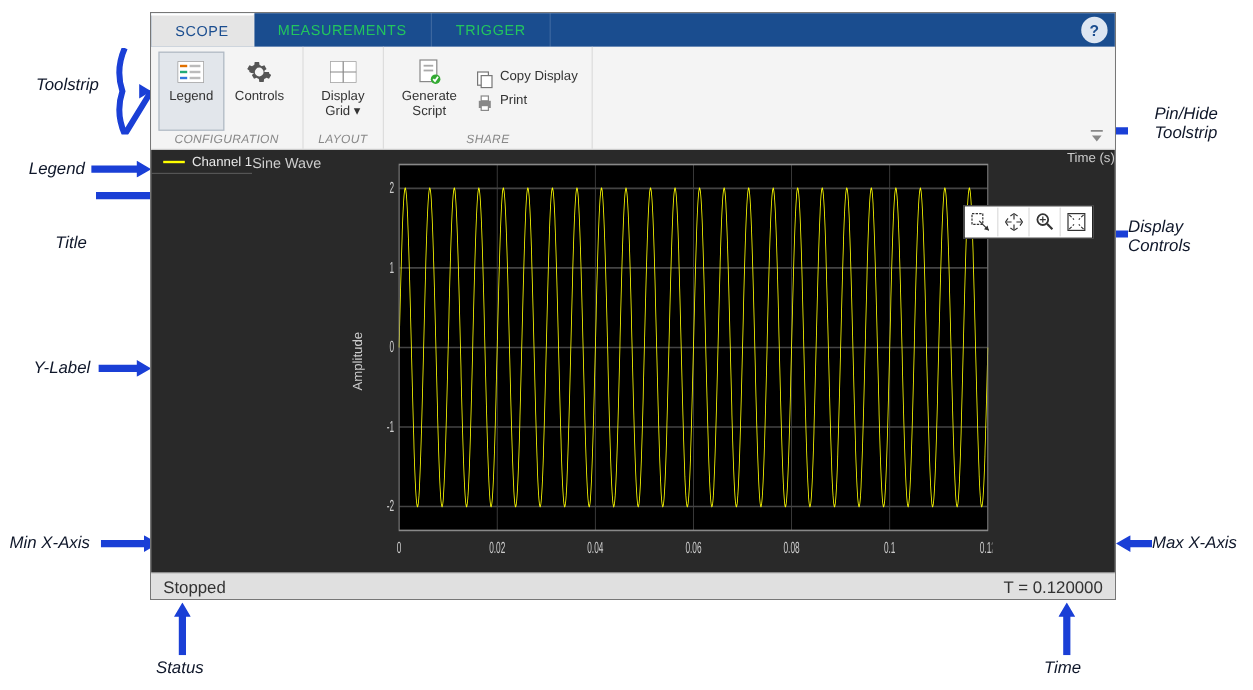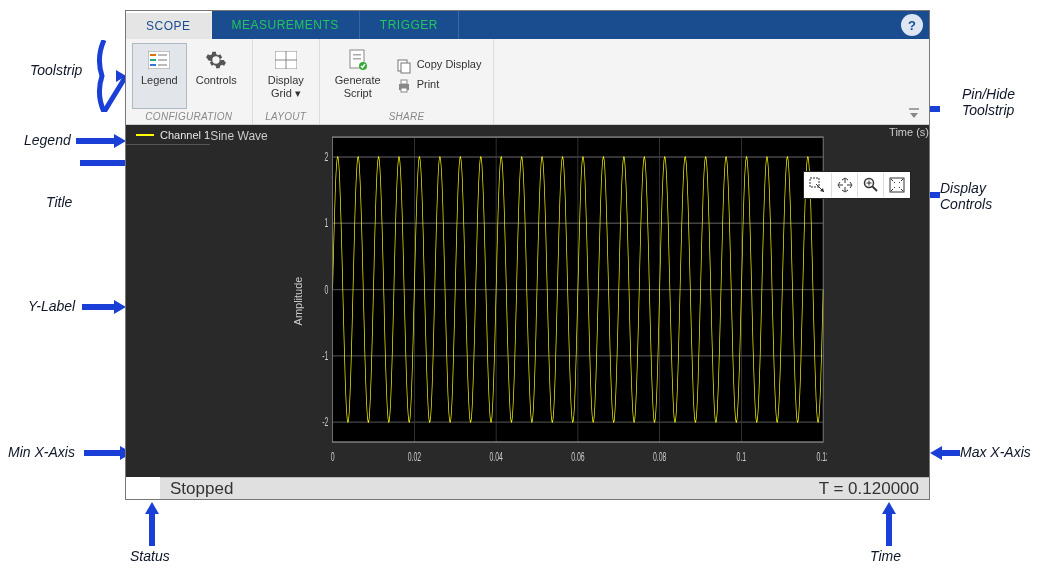--- a/index.html
+++ b/index.html
@@ -201,23 +201,22 @@
   .dc-btn:first-child { border-left: none; }
   
   .status-bar {
     height: 22px;
     background: #e0e0e0;
     border-top: 1px solid #bbb;
     display: flex;
     justify-content: space-between;
     align-items: center;
     padding: 0 10px;
-    font-size: 17px;
+    font-size: 14px;
     color: #333;
-    margin-left: 34px;
   }
 </style>
 </head>
 <body>
 
 <div class="callout right" style="left:30px; top:62px;">Toolstrip</div>
 <svg class="arrow" style="left:96px; top:40px; width:34px; height:72px;">
   <path d="M 8 0 Q 0 18 6 36 Q 0 54 8 72 L 30 36" fill="none" stroke="#1a3fd6" stroke-width="5"></path>
   <polygon points="30,36 20,30 20,42" fill="#1a3fd6"></polygon>
 </svg>

